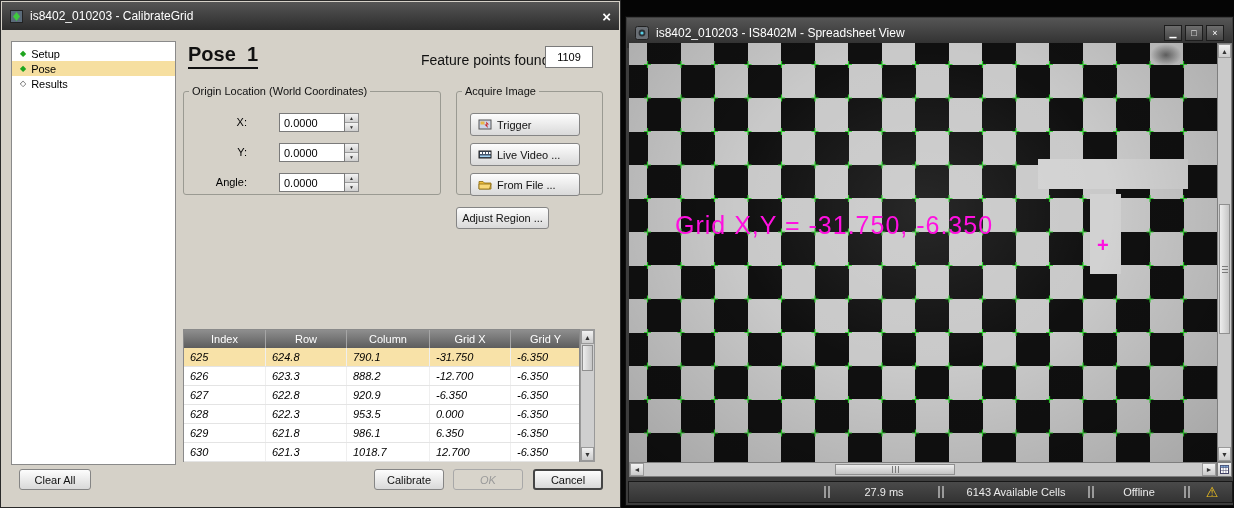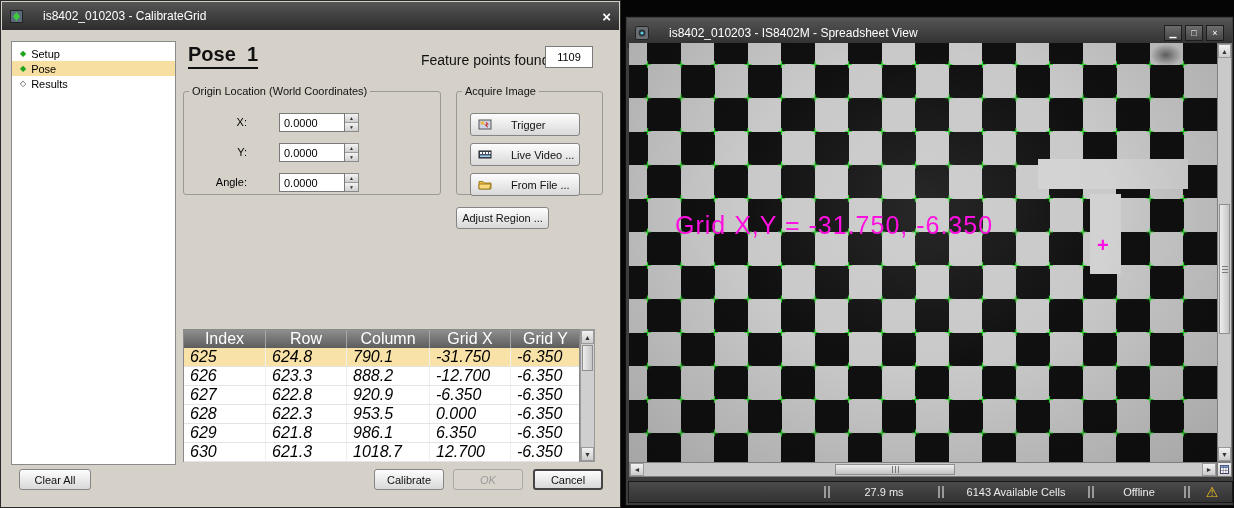--- a/index.html
+++ b/index.html
@@ -3,21 +3,21 @@
 <meta charset="utf-8">
 <style>
   * { margin:0; padding:0; box-sizing:border-box; }
   html,body { width:1234px; height:508px; overflow:hidden; background:#050505;
               font-family:"Liberation Sans", sans-serif; }
   .stage { position:absolute; left:0; top:0; width:1234px; height:508px; background:#050505; }
 
   .win { position:absolute; }
   .titlebar { position:absolute; left:1px; top:1px; right:1px; height:28px;
               background:linear-gradient(#555,#2c2c2c); color:#fff; display:flex;
-              align-items:center; gap:20px; padding:0 8px; font-size:12px; }
+              align-items:center; gap:7px; padding:0 8px; font-size:12px; }
   .titlebar .ttext { white-space:nowrap; overflow:hidden; }
   .tclose { margin-left:auto; font-size:15px; font-weight:bold; cursor:default; line-height:1; }
 
   
   .left-win { left:0; top:0; width:621px; height:508px; background:#d5d1c8;
               border:1px solid #2a2a2a; }
   .tree { position:absolute; left:10px; top:40px; width:165px; height:424px;
           background:#fff; border:1px solid #8a8a8a; padding-top:4px; font-size:11px; }
   .tree-item { height:15px; display:flex; align-items:center; gap:5px; padding-left:8px; }
   .tree-item.sel { background:#f6dfa0; }
@@ -41,31 +41,31 @@
   .frow { position:absolute; left:0; width:100%; height:19px; }
   .flabel { position:absolute; left:6px; width:57px; text-align:right; font-size:11px; top:3px; }
   .num { position:absolute; left:95px; top:0; width:66px; height:19px; border:1px solid #7a7a7a;
          font-size:11px; padding:0 4px; font-family:"Liberation Sans",sans-serif; background:#fff; }
   .spin { position:absolute; left:161px; top:0; width:14px; height:19px; display:flex;
           flex-direction:column; border:1px solid #8a8a8a; border-left:none; }
   .spin div { flex:1; font-size:5px; display:flex; align-items:center; justify-content:center;
               background:linear-gradient(#f4f4f4,#cfcfcf); color:#333; }
   .spin div + div { border-top:1px solid #9a9a9a; }
 
-  .btn { position:absolute; display:flex; align-items:center; justify-content:center; gap:19px;
+  .btn { position:absolute; display:flex; align-items:center; justify-content:center; gap:5px;
          background:linear-gradient(#fdfdfd,#d9d9d9); border:1px solid #858585; border-radius:3px;
          font-size:11px; color:#111; cursor:default; }
   .btn.left-align { justify-content:flex-start; padding-left:7px; }
   .btn.disabled { background:#d8d4cb; color:#9a9a9a; border-color:#a8a8a8;font-style:italic; }
   .btn.default { border:2px solid #454545; }
   .acq-icon { width:14px; height:13px; flex:none; }
 
   
   .tbl { position:absolute; left:182px; top:328px; width:397px; height:133px;
-         border:1px solid #8a8a8a; background:#fff; font-size:16px; }
+         border:1px solid #8a8a8a; background:#fff; font-size:11px; }
   .thead { display:grid; grid-template-columns:82px 81px 83px 81px 70px; height:18px;
            background:linear-gradient(#8e8e8e,#5d5d5d); color:#fff; }
   .th { display:flex; align-items:center; justify-content:center; border-right:1px solid #a5a5a5; }
   .trow { display:grid; grid-template-columns:82px 81px 83px 81px 70px; height:19px;
           border-bottom:1px solid #e4e4e4; }
   .trow.sel { background:#f8e2a8; }
   .td { display:flex; align-items:center; padding-left:6px; border-right:1px solid #efefef;
         white-space:nowrap;font-style:italic; }
   .vscroll-t { position:absolute; left:579px; top:328px; width:15px; height:133px;
                background:#cfcfcf; border:1px solid #999; }

